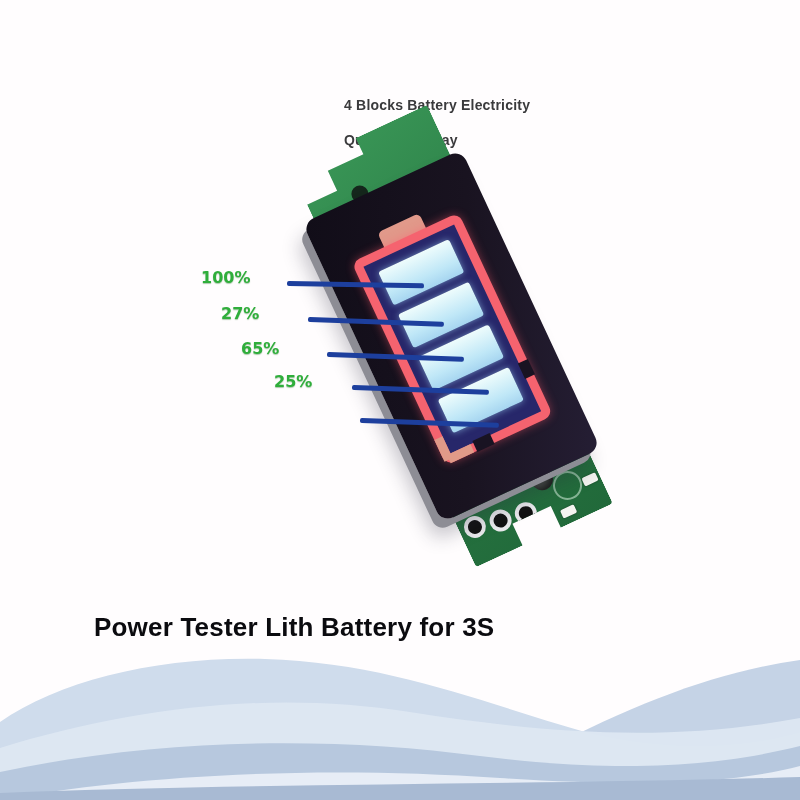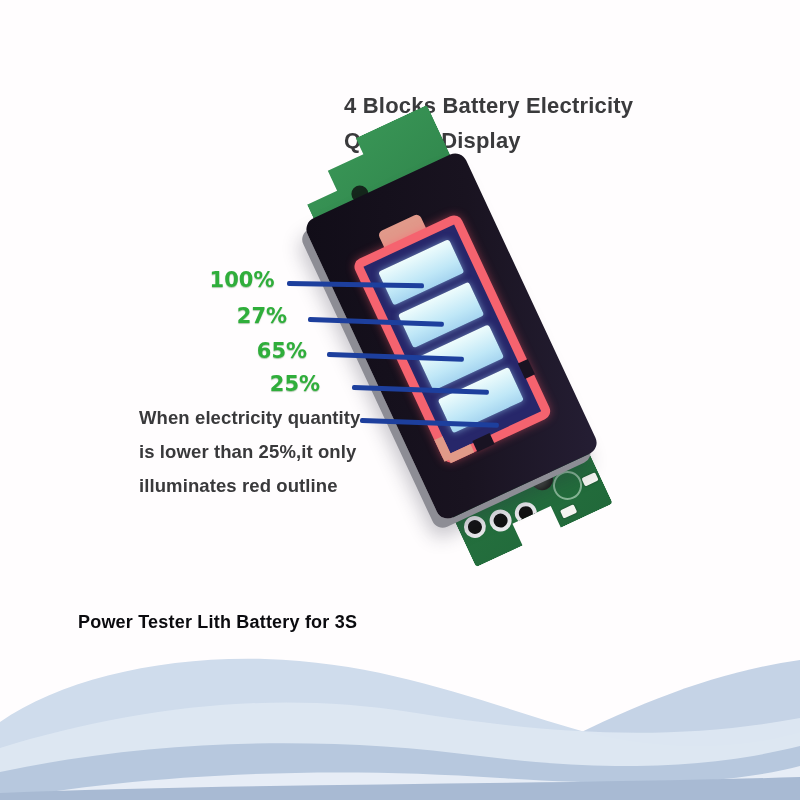--- a/index.html
+++ b/index.html
@@ -6,59 +6,59 @@
   body{
     width:800px;height:800px;position:relative;overflow:hidden;
     background:#fffdfe;
     font-family:"Liberation Sans", sans-serif;
   }
   .stage{position:absolute;inset:0;}
 
   
   .header-note{
     position:absolute;left:344px;top:88px;
-    font-size:22px;font-weight:600;color:#3a3a3c;
+    font-size:14px;font-weight:600;color:#3a3a3c;
     line-height:35px;letter-spacing:.2px;
   }
   .low-note{
     position:absolute;left:139px;top:401px;
     font-size:18.5px;font-weight:600;color:#39393b;
     line-height:34px;letter-spacing:.1px;
   }
   .product-title{
-    position:absolute;left:78px;top:612px;
-    font-size:18px;font-weight:700;color:#0b0b0f;letter-spacing:.2px;
+    position:absolute;left:94px;top:612px;
+    font-size:26px;font-weight:700;color:#0b0b0f;letter-spacing:.2px;
   }
 
   
   .arrow-line{
     position:absolute;left:402px;top:157px;width:5px;height:93px;
     background:#1d3f9d;transform:rotate(1deg);border-radius:2px;
   }
   .leader{
     position:absolute;height:5px;background:#1d3f9d;
     transform-origin:left center;border-radius:2px;
   }
   .leader.l1{left:287px;top:281px;width:137px;transform:rotate(1deg);}
   .leader.l2{left:308px;top:317px;width:136px;transform:rotate(2deg);}
   .leader.l3{left:327px;top:352px;width:137px;transform:rotate(2deg);}
   .leader.l4{left:352px;top:385px;width:137px;transform:rotate(2deg);}
   .leader.l5{left:360px;top:418px;width:139px;transform:rotate(2deg);}
 
   
   .pct{
-    position:absolute;width:82px;text-align:center;
+    position:absolute;width:82px;text-align:left;
     font-family:"DejaVu Sans", sans-serif;
-    font-size:21px;font-weight:bold;color:#2fae3b;
+    font-size:16px;font-weight:bold;color:#2fae3b;
     text-shadow:0 1px 1px rgba(20,100,20,.35);
   }
   .pct.p100{left:201px;top:268px;}
   .pct.p75 {left:221px;top:304px;}
   .pct.p50 {left:241px;top:339px;}
-  .pct.p25 {left:254px;top:372px;}
+  .pct.p25 {left:274px;top:372px;}
 
   
   .rotor{
     position:absolute;left:364px;top:171px;width:175px;height:330px;
     transform:rotate(-25deg);
   }
   .pcb{
     position:absolute;left:12px;top:-55px;width:151px;height:440px;
     background:linear-gradient(160deg,#3a9757 0%,#2b7d46 42%,#21693a 100%);
     clip-path:polygon(0 40px,22% 40px,22% 18px,48% 18px,48% 0,100% 0,
@@ -156,25 +156,20 @@
   <div class="pct p75">27%</div>
   <div class="pct p50">65%</div>
   <div class="pct p25">25%</div>
 
   <div class="leader l1"></div>
   <div class="leader l2"></div>
   <div class="leader l3"></div>
   <div class="leader l4"></div>
   <div class="leader l5"></div>
 
-  <div class="low-note">
-    <div>When electricity quantity</div>
-    <div>is lower than 25%,it only</div>
-    <div>illuminates red outline</div>
-  </div>
 
   <div class="product-title">Power Tester Lith Battery for 3S</div>
 
   <svg class="waves" viewBox="0 0 800 150" aria-hidden="true">
     <path d="M545,100 C640,52 715,22 800,10 L800,150 L545,150 Z" fill="#c5d3e6"></path>
     <path d="M0,72 C60,30 160,6 265,9 C390,13 480,52 585,82 C675,103 745,98 800,82 L800,150 L0,150 Z" fill="#cfdcec"></path>
     <path d="M0,98 C130,58 270,40 410,62 C550,84 670,92 800,68 L800,150 L0,150 Z" fill="#dee8f3" opacity="0.9"></path>
     <path d="M0,122 C160,88 330,86 480,106 C620,124 720,116 800,96 L800,150 L0,150 Z" fill="#b7c8de"></path>
     <path d="M0,150 C120,128 300,114 500,128 C650,138 740,132 800,116 L800,134 C690,148 560,152 420,146 C260,139 120,146 40,150 Z" fill="#e7edf6"></path>
     <path d="M0,143 C250,133 550,135 800,127 L800,150 L0,150 Z" fill="#a8bad3"></path>

